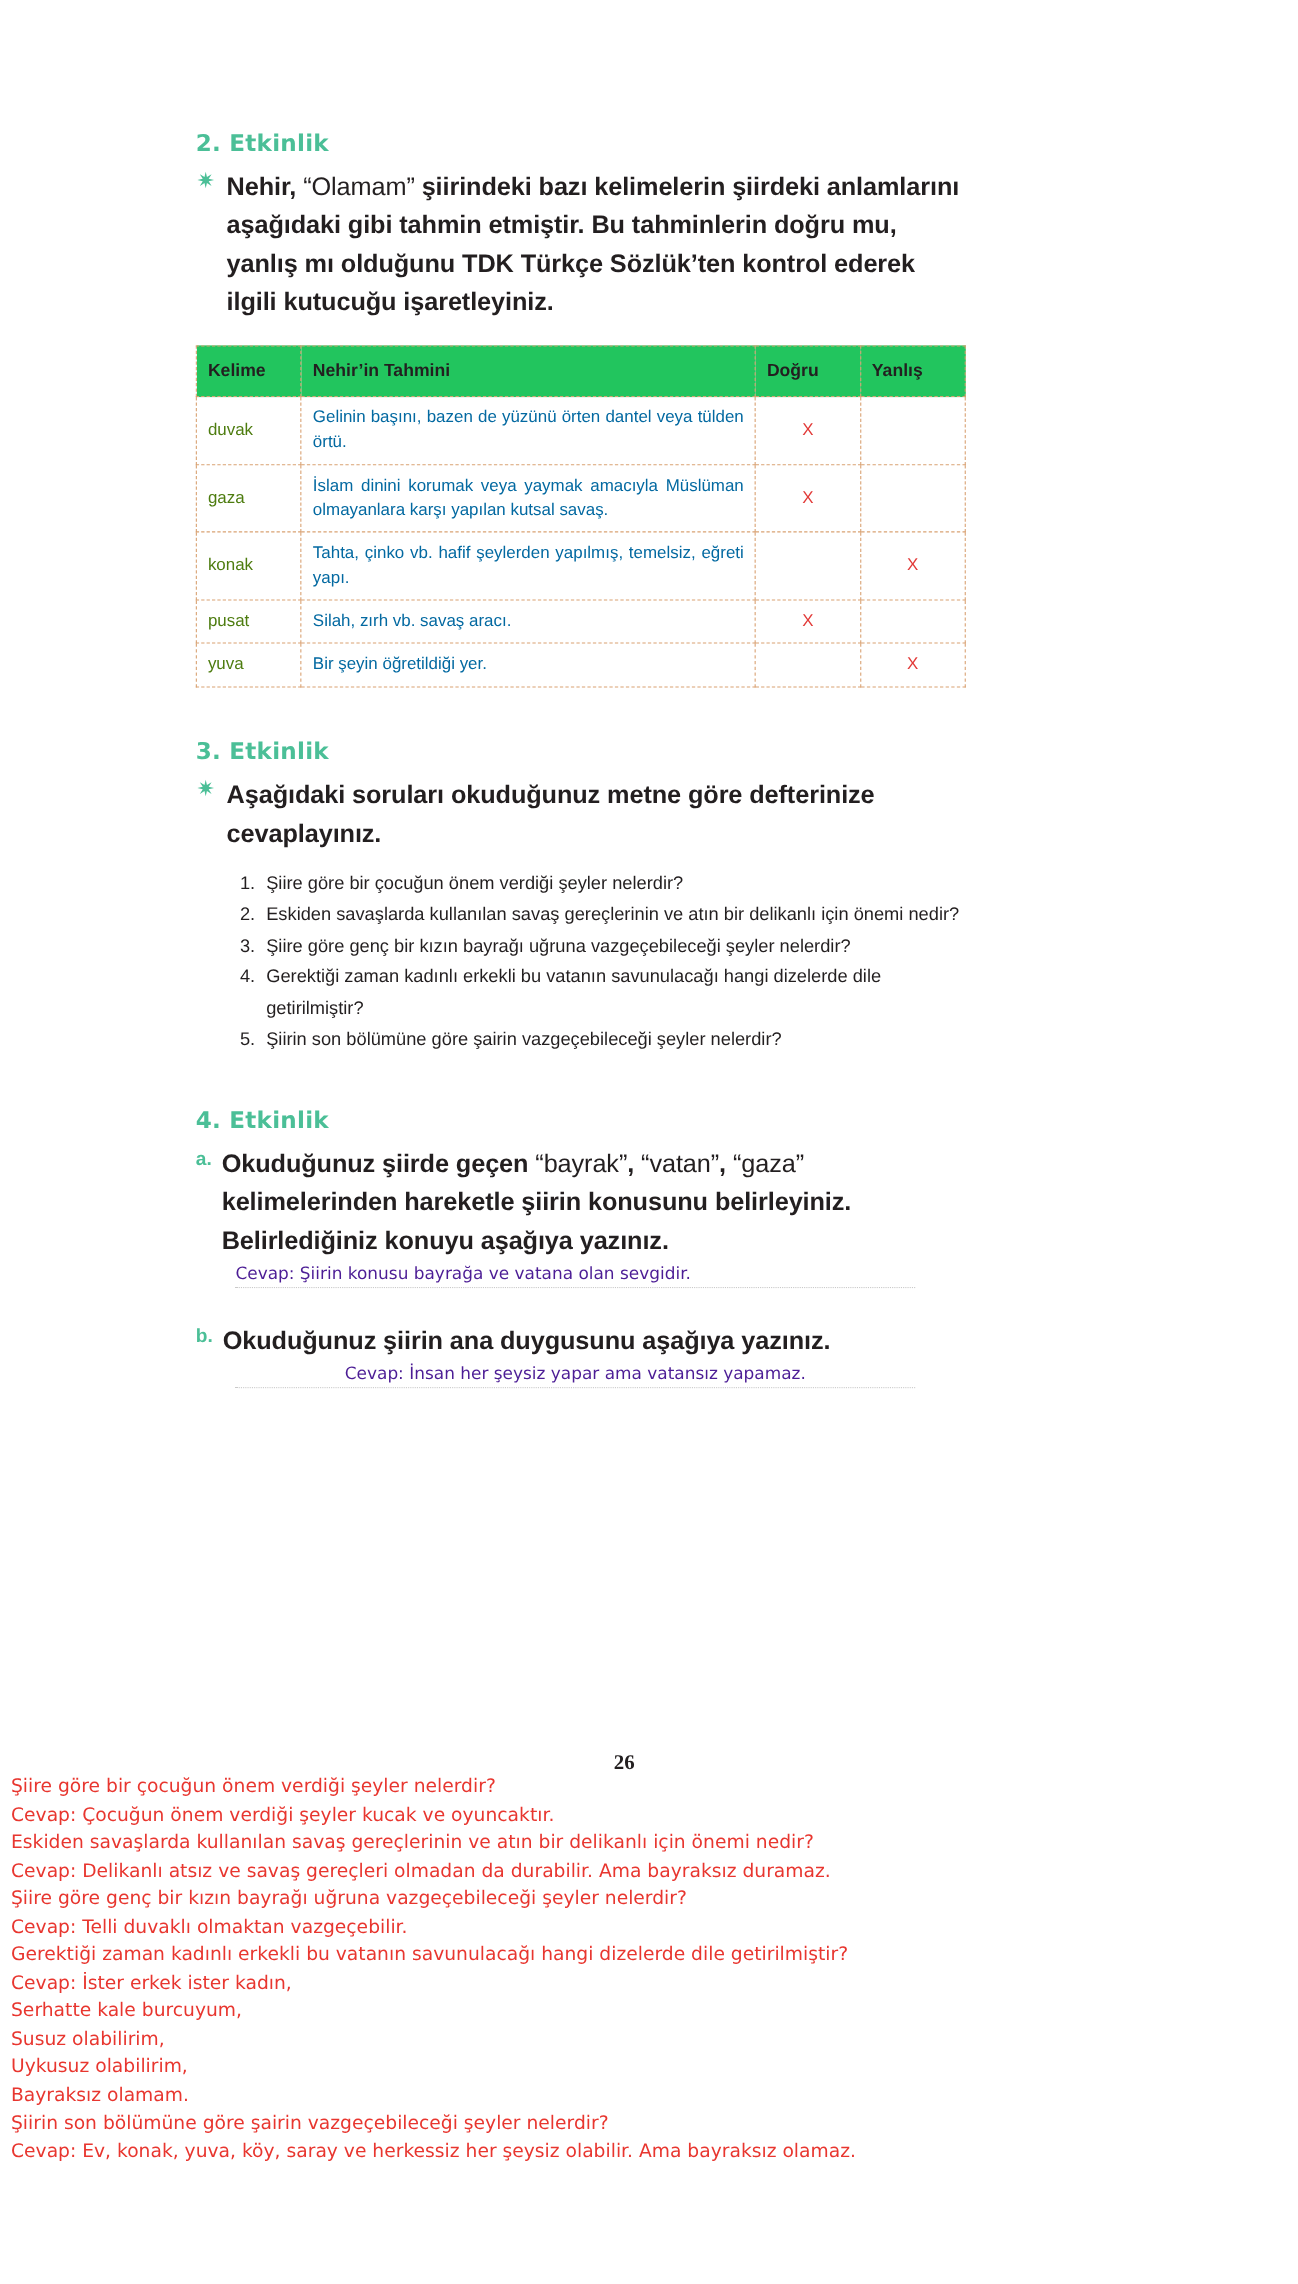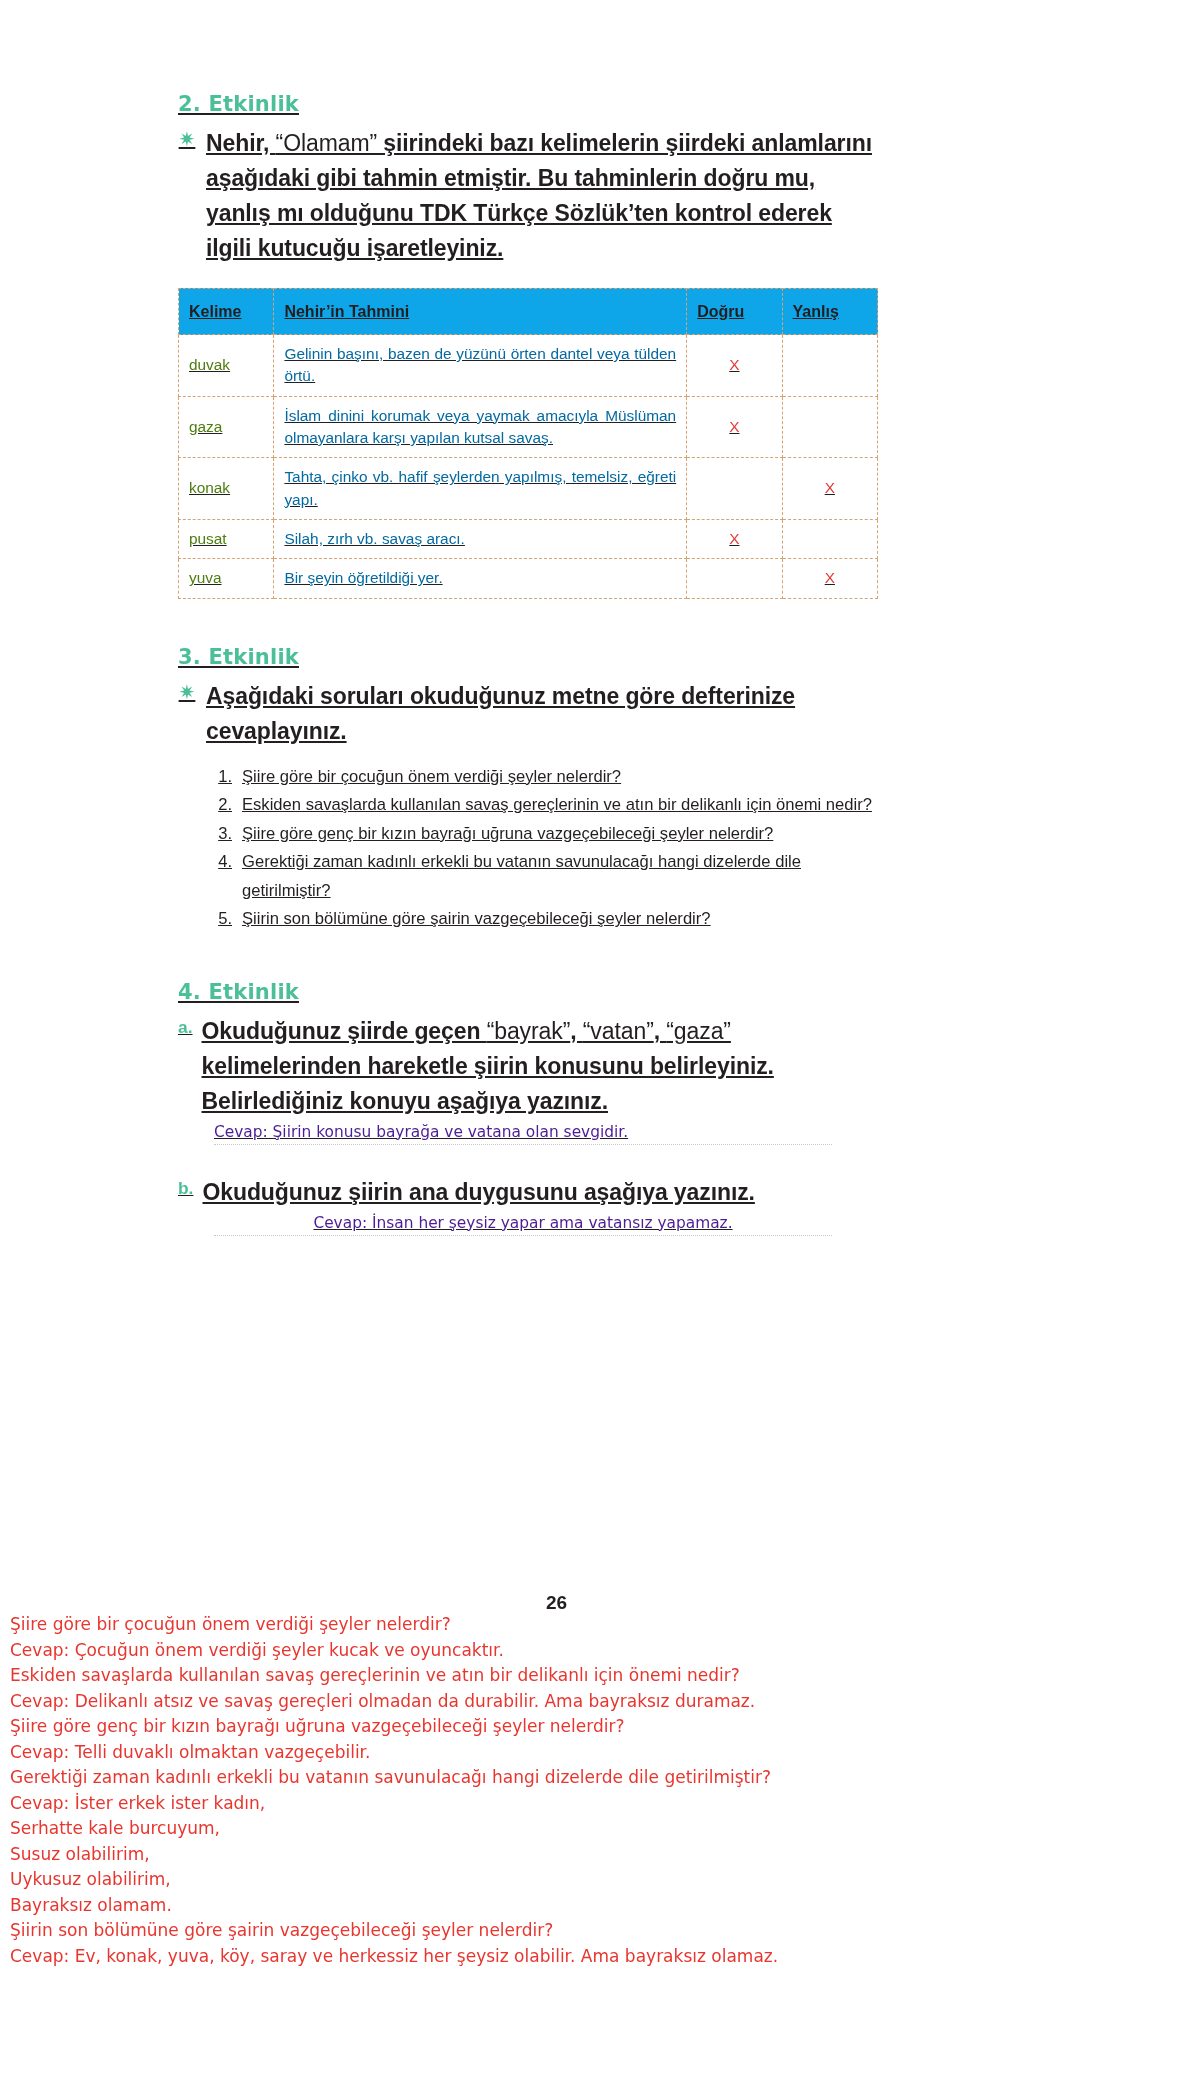--- a/index.html
+++ b/index.html
@@ -20,23 +20,22 @@
   .page {
     position: absolute;
     left: 0; top: 0;
     width: 1180px;
     height: 2076px;
   }
 
   .content {
     position: absolute;
     left: 178px;
-    top: 92px;
+    top: 118px;
     width: 700px;
-    text-decoration: underline;
   }
 
   
   .etkinlik-title {
     color: #4bbf97;
     font-weight: bold;
     font-size: 21px;
     letter-spacing: 0.2px;
     margin: 0 0 10px 0;
     font-family: "DejaVu Sans", sans-serif;
@@ -81,21 +80,21 @@
   }
   table.kelime-tbl th,
   table.kelime-tbl td {
     border: 1px dashed #d9a273;
     padding: 8px 10px;
     vertical-align: middle;
     font-size: 15.4px;
     line-height: 1.45;
   }
   table.kelime-tbl thead th {
-    background: #0ea5e9;
+    background: #22c55e;
     font-weight: bold;
     font-size: 16px;
     text-align: left;
     padding-top: 11px;
     padding-bottom: 11px;
     color: #231f20;
   }
   th.c-kelime { width: 74px; }
   th.c-tahmin { width: 390px; }
   th.c-dogru  { width: 74px; text-align: left; }
@@ -160,26 +159,26 @@
     color: #4c1d95;
     font-size: 15.4px;
     padding-bottom: 3px;
     font-family: "DejaVu Sans", sans-serif;
   }
   .answer-line.center { text-align: center; }
 
   
   .page-num {
     position: absolute;
-    left: 546px;
+    left: 558px;
     top: 1592px;
     font-size: 19px;
     font-weight: bold;
     color: #231f20;
-    font-family: Liberation Sans, sans-serif;
+    font-family: Liberation Serif, serif;
   }
 
   
   .answer-key {
     position: absolute;
     left: 10px;
     top: 1612px;
     width: 1160px;
     color: #e8362f;
     font-size: 17px;

